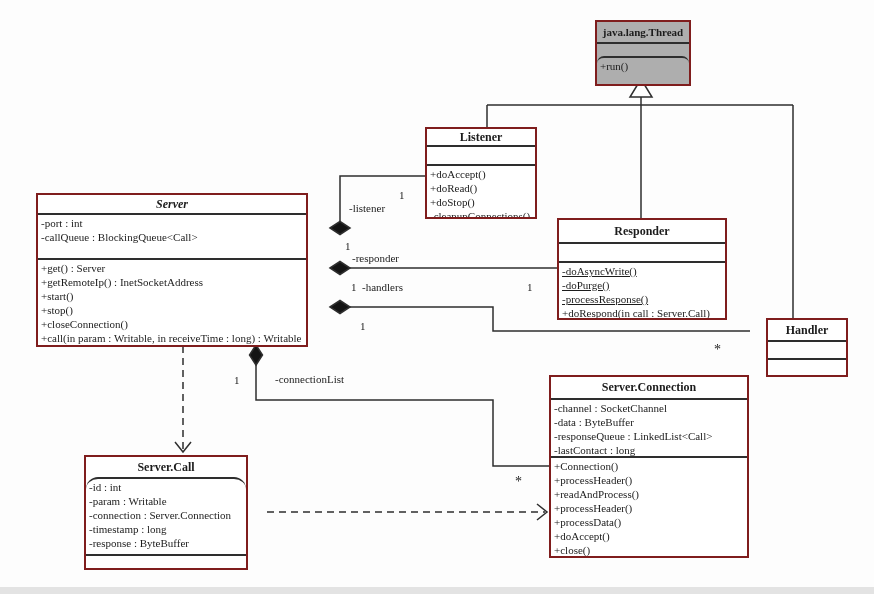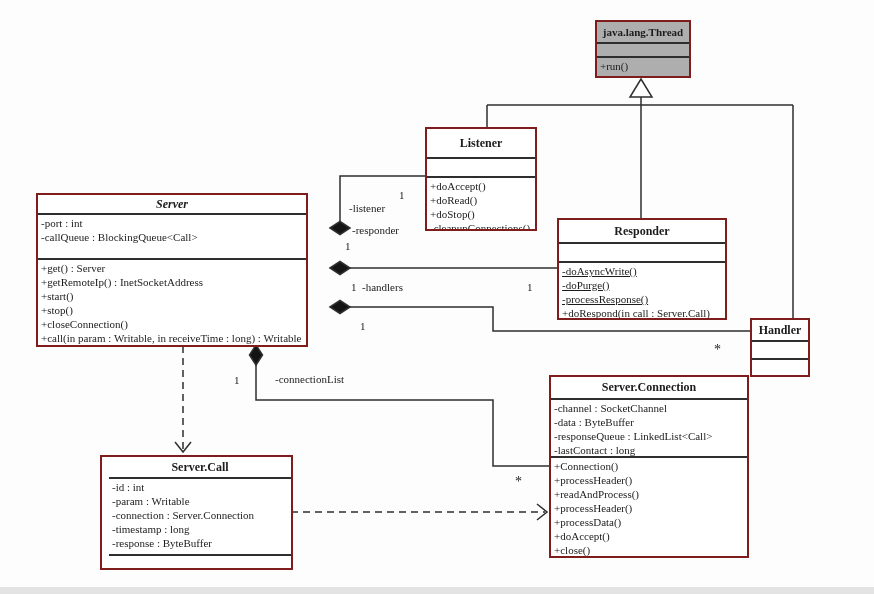--- a/index.html
+++ b/index.html
@@ -75,27 +75,27 @@
 
     <g stroke="#2e2e2e" stroke-width="1.5" fill="none">
       <line x1="267" y1="512" x2="545" y2="512" stroke-dasharray="7 5"></line>
       <polyline points="537,504 547,512 537,520"></polyline>
     </g>
   </svg>
 
   <div class="uml-class gray" style="left:595px;top:20px;width:96px;">
     <div class="title small" style="height:20px;">java.lang.Thread</div>
     <ul class="members" style="height:14px;"></ul>
-    <ul class="members" style="height:20px;">
+    <ul class="members" style="height:28px;border-radius:7px;">
         <li>+run()</li>
       </ul>
   </div>
 
   <div class="uml-class" style="left:425px;top:127px;width:112px;">
-    <div class="title" style="height:28px;text-align:center;">Listener</div>
+    <div class="title" style="height:16px;text-align:center;">Listener</div>
     <ul class="members" style="height:19px;"></ul>
     <ul class="members" style="height:53px;">
         <li>+doAccept()</li>
         <li>+doRead()</li>
         <li>+doStop()</li>
         <li>-cleanupConnections()</li>
       </ul>
   </div>
 
   <div class="uml-class" style="left:36px;top:193px;width:272px;">
@@ -118,21 +118,21 @@
     <div class="title" style="height:22px;">Responder</div>
     <ul class="members" style="height:19px;"></ul>
     <ul class="members" style="height:57px;text-decoration:underline;">
         <li>-doAsyncWrite()</li>
         <li>-doPurge()</li>
         <li>-processResponse()</li>
         <li>+doRespond(in call : Server.Call)</li>
       </ul>
   </div>
 
-  <div class="uml-class" style="left:750px;top:318px;width:60px;">
+  <div class="uml-class" style="left:766px;top:318px;width:82px;">
     <div class="title" style="height:20px;">Handler</div>
     <ul class="members" style="height:18px;"></ul>
     <ul class="members" style="height:17px;"></ul>
   </div>
 
   <div class="uml-class" style="left:549px;top:375px;width:200px;">
     <div class="title" style="height:21px;">Server.Connection</div>
     <ul class="members" style="height:58px;">
         <li>-channel : SocketChannel</li>
         <li>-data : ByteBuffer</li>
@@ -143,37 +143,37 @@
         <li>+Connection()</li>
         <li>+processHeader()</li>
         <li>+readAndProcess()</li>
         <li>+processHeader()</li>
         <li>+processData()</li>
         <li>+doAccept()</li>
         <li>+close()</li>
       </ul>
   </div>
 
-  <div class="uml-class" style="left:100px;top:455px;width:193px;padding-left:7px;">
+  <div class="uml-class" style="left:84px;top:455px;width:164px;">
     <div class="title" style="height:20px;">Server.Call</div>
-    <ul class="members" style="height:77px;">
+    <ul class="members" style="height:77px;border-radius:12px;">
         <li>-id : int</li>
         <li>-param : Writable</li>
         <li>-connection : Server.Connection</li>
         <li>-timestamp : long</li>
         <li>-response : ByteBuffer</li>
       </ul>
     <ul class="members" style="height:14px;"></ul>
   </div>
 
   <span class="edge-label" style="left:349px;top:202px;">-listener</span>
   <span class="edge-label" style="left:399px;top:189px;">1</span>
 
   <span class="edge-label" style="left:345px;top:240px;">1</span>
-  <span class="edge-label" style="left:352px;top:224px;">-responder</span>
+  <span class="edge-label" style="left:352px;top:252px;">-responder</span>
   <span class="edge-label" style="left:527px;top:281px;">1</span>
 
   <span class="edge-label" style="left:351px;top:281px;">1</span>
   <span class="edge-label" style="left:362px;top:281px;">-handlers</span>
   <span class="edge-label" style="left:360px;top:320px;">1</span>
   <span class="edge-label star" style="left:714px;top:344px;">*</span>
 
   <span class="edge-label" style="left:234px;top:374px;">1</span>
   <span class="edge-label" style="left:275px;top:373px;">-connectionList</span>
   <span class="edge-label star" style="left:515px;top:476px;">*</span>

